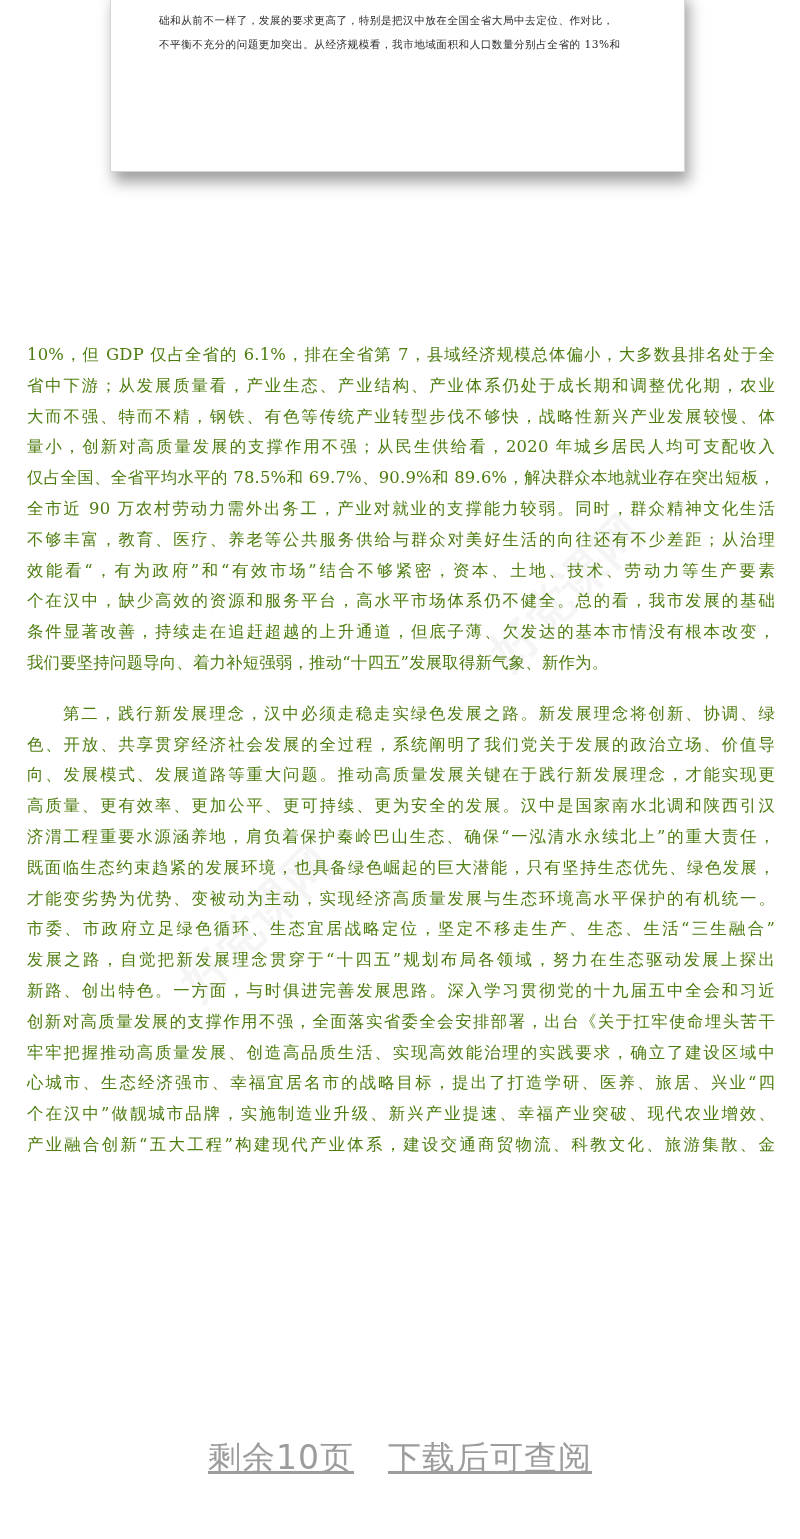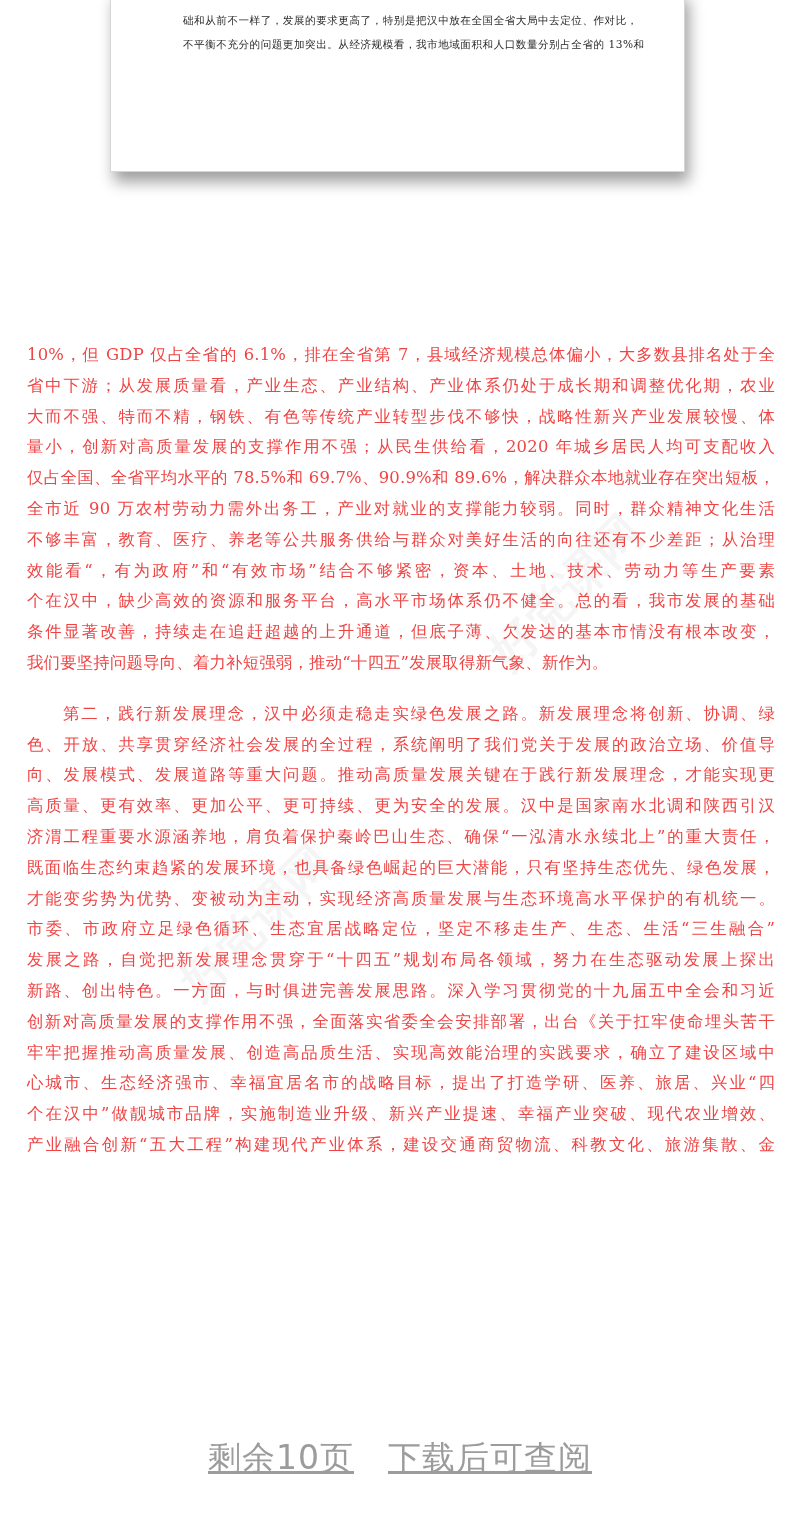--- a/index.html
+++ b/index.html
@@ -32,35 +32,34 @@
       top: 17px;
       width: 480px;
     }
     .page-card .card-line {
       font-size: 10.6px;
       line-height: 24px;
       height: 24px;
       white-space: nowrap;
       color: #2a2a2a;
       letter-spacing: 0.5px;
-      margin-left: 24px;
     }
     
     .body-text {
       position: absolute;
       left: 27px;
       top: 340px;
       width: 748px;
     }
     .text-line {
       font-size: 16.4px;
       line-height: 30.8px;
       height: 30.8px;
       white-space: nowrap;
-      color: #ef4444;
+      color: #4d7c0f;
       text-align: justify;
       text-align-last: justify;
       letter-spacing: 0.2px;
     }
     .text-line.last {
       text-align-last: left;
     }
     .text-line.indent {
       padding-left: 36px;
     }

